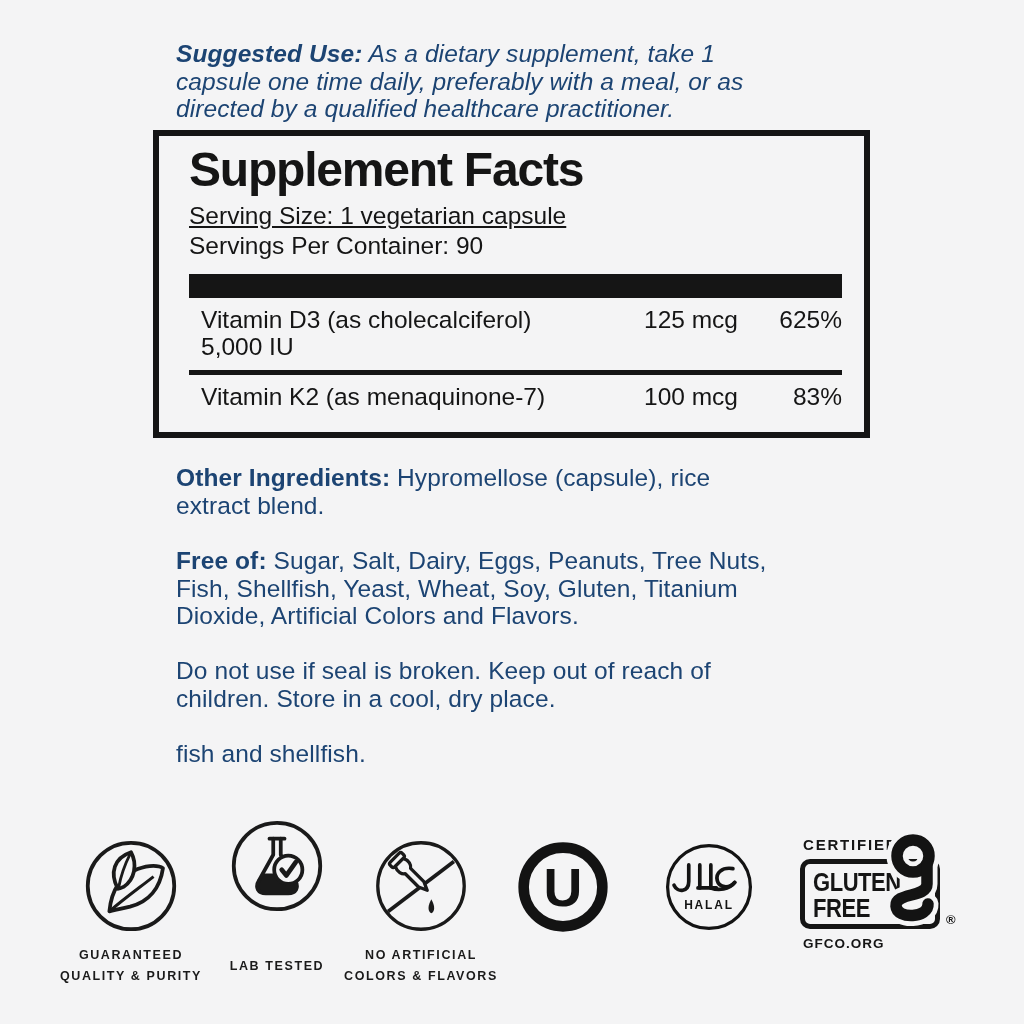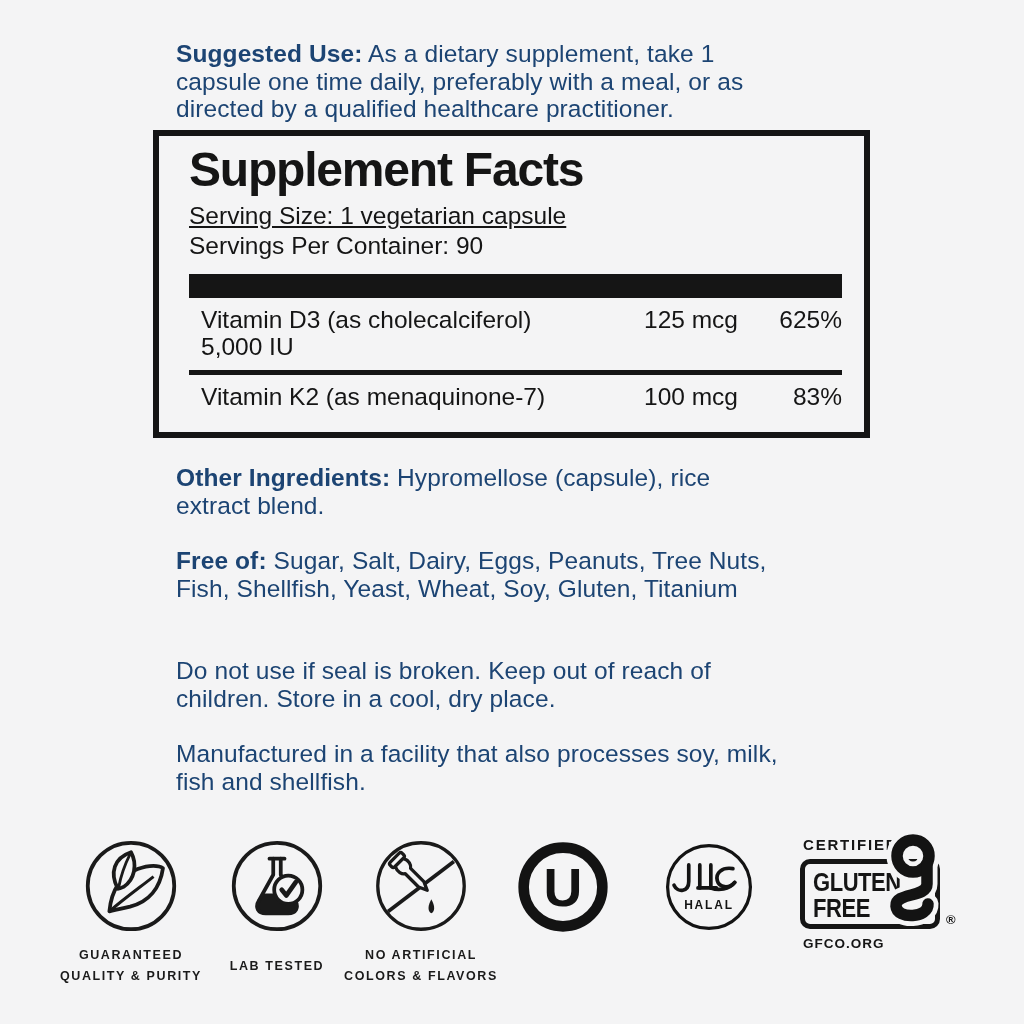--- a/index.html
+++ b/index.html
@@ -55,21 +55,21 @@
     transform:scaleX(0.88);transform-origin:left top;letter-spacing:-0.5px;}
   .gf .gf-g{position:absolute;left:88px;top:-6px;}
   .gf .reg{position:absolute;left:152px;top:76px;font-size:13px;font-weight:bold;}
   .gf .org{position:absolute;left:9px;top:100px;font-size:13.5px;font-weight:bold;letter-spacing:1px;}
 </style>
 </head>
 <body>
 
 <div class="canvas">
 
-  <div class="para" style="top:40px;">
+  <div class="para" style="top:40px;font-style:italic;">
     <div><span class="b">Suggested Use:</span><span> As a dietary supplement, take 1</span></div>
     <div>capsule one time daily, preferably with a meal, or as</div>
     <div>directed by a qualified healthcare practitioner.</div>
   </div>
 
   <div class="sfbox">
     <div class="sf-title">Supplement Facts</div>
     <div class="sf-line first">Serving Size: 1 vegetarian capsule</div>
     <div class="sf-line">Servings Per Container: 90</div>
     <div class="sf-bar top"></div>
@@ -94,46 +94,46 @@
   </div>
 
   <div class="para" style="top:464px;">
     <div><span class="b">Other Ingredients:</span><span> Hypromellose (capsule), rice</span></div>
     <div>extract blend.</div>
   </div>
 
   <div class="para" style="top:547px;">
     <div><span class="b">Free of:</span><span> Sugar, Salt, Dairy, Eggs, Peanuts, Tree Nuts,</span></div>
     <div>Fish, Shellfish, Yeast, Wheat, Soy, Gluten, Titanium</div>
+    <div>Dioxide, Artificial Colors and Flavors.</div>
   </div>
 
   <div class="para" style="top:657px;">
     <div>Do not use if seal is broken. Keep out of reach of</div>
     <div>children. Store in a cool, dry place.</div>
   </div>
   <div class="para" style="top:740px;">
-    <div>Manufactured in a facility that also processes soy, milk,</div>
     <div>fish and shellfish.</div>
   </div>
 
   <div class="badge" style="left:41px;top:839px;width:180px;">
     <svg width="94" height="94" viewBox="0 0 100 100">
       <circle cx="50" cy="50" r="46" fill="none" stroke="#1a1a1a" stroke-width="4"></circle>
       <path d="M27 77 C29 56 37 40 57 32 C70 27 80 28 84 31 C81 52 69 67 49 72 C40 74 31 76 27 77 Z" fill="none" stroke="#1a1a1a" stroke-width="4" stroke-linejoin="round"></path>
       <path d="M27 77 C42 64 56 54 74 40" fill="none" stroke="#1a1a1a" stroke-width="3.2"></path>
       <path d="M36 53 C27 36 32 20 50 14 C57 27 54 43 42 51 C40 52 38 53 36 53 Z" fill="#f4f4f5" stroke="#1a1a1a" stroke-width="4" stroke-linejoin="round"></path>
       <path d="M49 16 C43 28 39 40 37 51" fill="none" stroke="#1a1a1a" stroke-width="3"></path>
     </svg>
     <div class="badge-label">
       <div>GUARANTEED</div>
       <div>QUALITY &amp; PURITY</div>
     </div>
   </div>
 
-  <div class="badge" style="left:187px;top:839px;width:180px;">
+  <div class="badge" style="left:187px;top:819px;width:180px;gap:20px;">
     <svg width="94" height="94" viewBox="0 0 100 100">
       <circle cx="50" cy="50" r="46" fill="none" stroke="#1a1a1a" stroke-width="4"></circle>
       <path d="M35 58 L31 65 C26 73 30 79 38 79 H62 C70 79 74 73 69 65 L65 58 Z" fill="#1a1a1a"></path>
       <path d="M46 21 V38 L31 65 C26 73 30 79 38 79 H62 C70 79 74 73 69 65 L54 38 V21" fill="none" stroke="#1a1a1a" stroke-width="4" stroke-linejoin="round" stroke-linecap="round"></path>
       <path d="M42 21 H58" fill="none" stroke="#1a1a1a" stroke-width="4" stroke-linecap="round"></path>
       <circle cx="62" cy="54" r="15" fill="#f4f4f5" stroke="#1a1a1a" stroke-width="4"></circle>
       <path d="M55 54 L60 60 L70 46" fill="none" stroke="#1a1a1a" stroke-width="5" stroke-linecap="round" stroke-linejoin="round"></path>
     </svg>
     <div class="badge-label single">LAB TESTED</div>
   </div>

